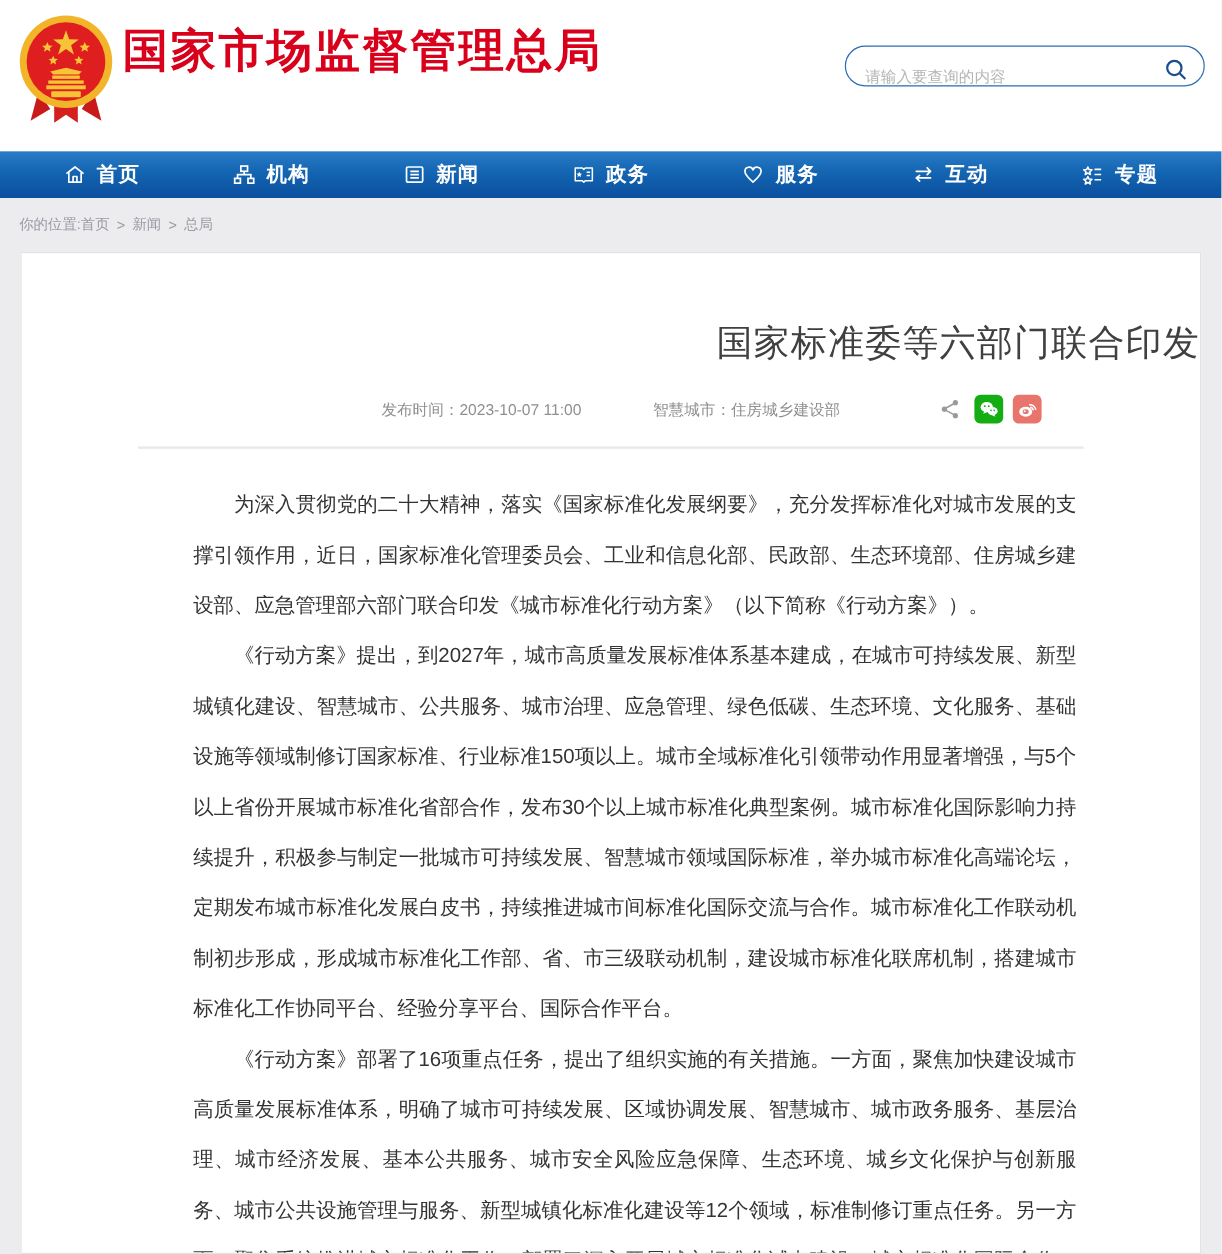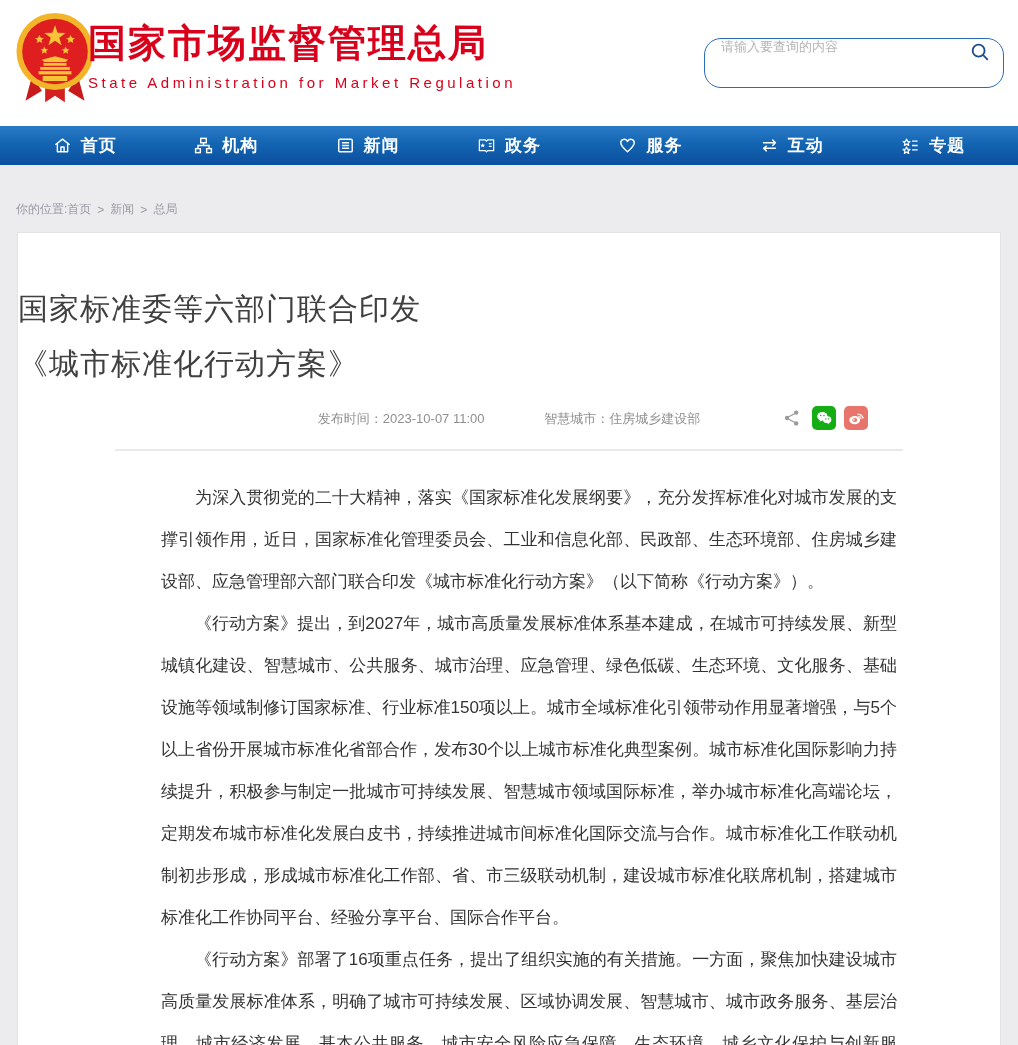--- a/index.html
+++ b/index.html
@@ -17,46 +17,46 @@
     height: 126px;
     background: #ffffff;
   }
   .logo {
     position: absolute;
     left: 14px;
     top: 10px;
     width: 82px;
     height: 96px;
   }
-  .titles { position: absolute; left: 88px; top: 20px; }
+  .titles { position: absolute; left: 102px; top: 20px; text-align: right; }
   .site-title {
     font-size: 38px;
     font-weight: bold;
     color: #d9001b;
     letter-spacing: 2px;
     line-height: 1.25;
   }
   .site-subtitle {
     margin-top: 6px;
     font-size: 15px;
     color: #d9001b;
     letter-spacing: 3.5px;
     white-space: nowrap;
   }
   .search {
     position: absolute;
     right: 14px;
     top: 38px;
     width: 300px;
-    height: 50px;
+    height: 34px;
     border: 1px solid #2a6cb5;
     border-radius: 17px;
     background: #fff;
     display: flex;
-    align-items: flex-start;
+    align-items: flex-end;
     padding: 0 10px 0 16px;
   }
   .search input {
     flex: 1;
     border: none;
     outline: none;
     font-size: 13px;
     color: #555;
     background: transparent;
   }
@@ -93,37 +93,36 @@
   .nav-item svg { display: block; }
 
   
   .breadcrumb {
     height: 45px;
     display: flex;
     align-items: center;
     padding-left: 16px;
     font-size: 12px;
     color: #9a9aa5;
-    margin-top: 22px;
   }
   .breadcrumb .crumb { cursor: pointer; }
   .breadcrumb .sep { margin: 0 6px; color: #9a9aa5; }
 
   
   .card {
     margin: 0 17px;
     height: 835px;
     background: #ffffff;
     border: 1px solid #e3e3e6;
     overflow: hidden;
     position: relative;
   }
   .article-title {
     margin-top: 48px;
-    text-align: left;
+    text-align: right;
     color: #404040;
     font-size: 30px;
     line-height: 55px;
     font-weight: 500;
     letter-spacing: 1px;
   }
   .meta-row {
     position: relative;
     margin-top: 14px;
     height: 28px;
@@ -197,21 +196,20 @@
 
         <path d="M34 60 L50 56 L66 60 L63 63 L37 63 Z" fill="#f7c437"></path>
         <rect x="36" y="64" width="28" height="3.4" fill="#f7c437"></rect>
         <rect x="32" y="69" width="36" height="3.4" fill="#f7c437"></rect>
         <rect x="30" y="74" width="40" height="4" fill="#f7c437"></rect>
         <rect x="35" y="80" width="30" height="6" rx="1" fill="#f7c437"></rect>
       </svg>
     </div>
     <div class="titles">
       <div class="site-title">国家市场监督管理总局</div>
-      <div class="site-subtitle">State Administration for Market Regulation</div>
     </div>
     <div class="search">
       <input type="text" placeholder="请输入要查询的内容" style="">
       <button class="search-btn" aria-label="search">
         <svg viewBox="0 0 24 24" width="22" height="22" fill="none" stroke="#1b4c8f" stroke-width="2">
           <circle cx="10.5" cy="10.5" r="6.5"></circle>
           <line x1="15.5" y1="15.5" x2="20.5" y2="20.5"></line>
         </svg>
       </button>
     </div>
@@ -292,21 +290,20 @@
     <span class="crumb">首页</span>
     <span class="sep">&gt;</span>
     <span class="crumb">新闻</span>
     <span class="sep">&gt;</span>
     <span class="crumb">总局</span>
   </div>
 
   <main class="card">
     <h1 class="article-title">
       <div>国家标准委等六部门联合印发</div>
-      <div>《城市标准化行动方案》</div>
     </h1>
 
     <div class="meta-row">
       <div class="meta-text">
         <span class="chunk"><span>发布时间：</span><span>2023-10-07 11:00</span></span>
         <span class="chunk"><span>智慧城市：</span><span>住房城乡建设部</span></span>
       </div>
       <div class="share-bar">
         <button class="icon-btn" aria-label="share">
           <svg viewBox="0 0 24 24" width="20" height="20" fill="#9a9a9a">

